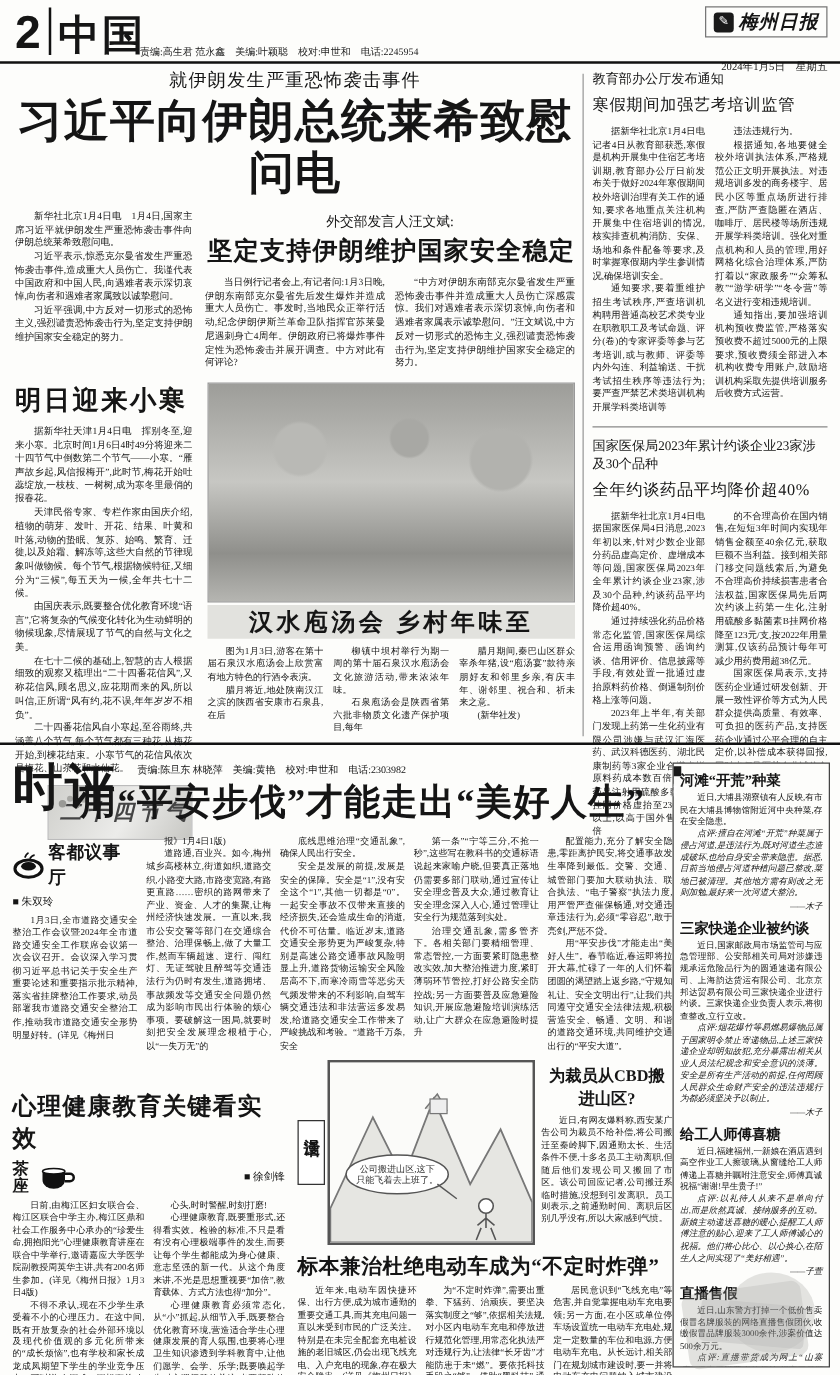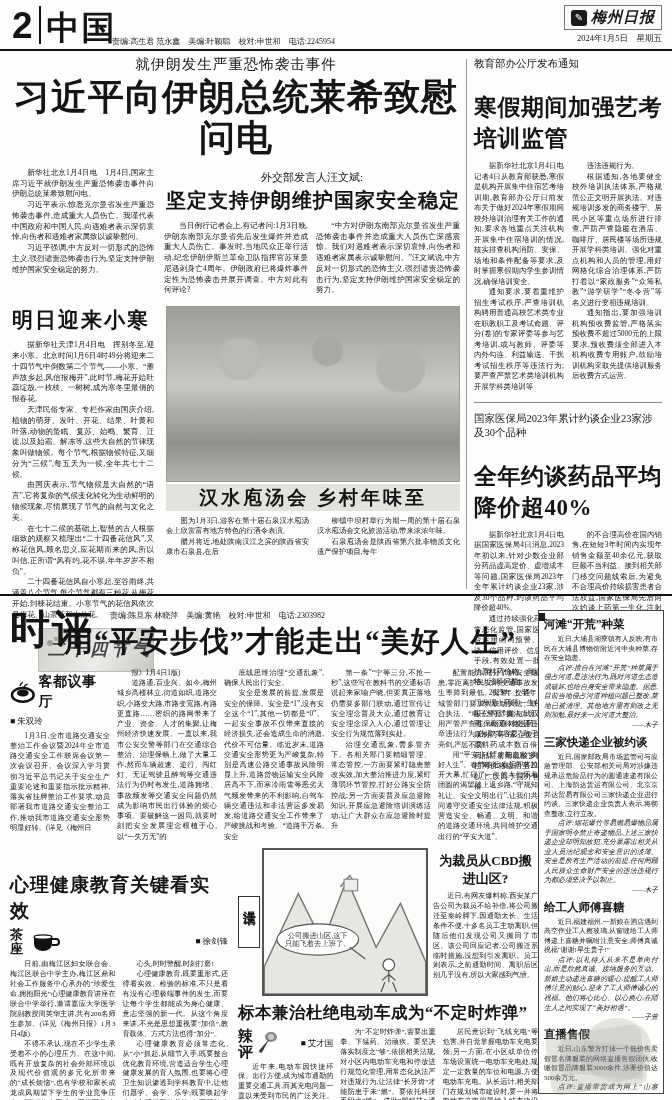--- a/index.html
+++ b/index.html
@@ -13,21 +13,21 @@
   .masthead { position:absolute; left:0; top:0; width:672px; height:50px; }
   .mh-left { position:absolute; left:12px; top:6px; display:flex; align-items:flex-end; }
   .pageno { font-family:"Liberation Sans",sans-serif; font-size:37px; font-weight:bold; line-height:1; }
   .mh-bar { width:2px; height:38px; background:#111; margin:0 6px; }
   .section-name { font-family:"Liberation Sans",sans-serif; font-size:33px; font-weight:900; line-height:1; letter-spacing:2px; }
   .mh-credits { position:absolute; left:112px; top:36px; font-size:8px; color:#222; white-space:nowrap; }
   .mh-right { position:absolute; right:10px; top:5px; text-align:right; }
   .paper-logo { display:flex; align-items:center; gap:4px; border:1px solid #777; padding:2px 6px; }
   .paper-logo-icon { width:16px; height:16px; background:#1a1a1a; color:#fff; font-size:10px; line-height:16px; text-align:center; border-radius:3px; font-family:"Liberation Sans",sans-serif; }
   .paper-name { font-size:15px; font-weight:bold; font-style:italic; letter-spacing:1px; }
-  .mh-date { font-size:8.5px; margin-top:3px; }
+  .mh-date { font-size:8.5px; margin-top:18px; }
   .mh-rule { position:absolute; left:0; top:49px; width:672px; height:2px; background:#111; }
 
   
   .toparea { position:absolute; left:0; top:55px; width:672px; height:539px; }
   .vrule-main { position:absolute; left:466px; top:4px; width:1px; height:530px; background:#999; }
 
   .top-left { position:absolute; left:12px; top:0; width:448px; }
   .kicker { text-align:center; font-size:14.5px; letter-spacing:1px; }
   .lead-headline { text-align:center; font-size:36px; font-weight:900; letter-spacing:1px; line-height:1.15; margin-top:3px; font-family:"Liberation Serif",serif; }
   .lead-cols { display:flex; margin-top:8px; }
@@ -54,21 +54,21 @@
       radial-gradient(circle at 55% 25%, #a8a8a4 0 7%, transparent 8%),
       radial-gradient(circle at 80% 35%, #b2b2ae 0 9%, transparent 10%),
       linear-gradient(180deg,#9d9d99 0%,#c7c7c3 45%,#8f8f8b 78%,#b5b5b1 100%); }
   .photo-title { height:27px; background:#e2e2de; display:flex; align-items:center; justify-content:center; font-size:19px; font-weight:900; letter-spacing:3px; margin-top:2px; }
   .caption-cols { display:flex; gap:8px; margin-top:5px; }
   .caption-cols > div { flex:1; font-size:7.3px; line-height:1.4; }
   .caption-cols p { text-indent:2em; text-align:justify; }
 
   .top-right { position:absolute; left:474px; top:2px; width:188px; }
   .tr-kicker { font-size:10.5px; line-height:1.35; }
-  .tr-headline { font-size:23px; font-weight:700; margin-top:21px; letter-spacing:0.5px; }
+  .tr-headline { font-size:13px; font-weight:400; margin-top:4px; letter-spacing:0.5px; }
   .tr-cols { display:flex; gap:8px; margin-top:7px; }
   .tr-cols > div { flex:1; font-size:7.4px; line-height:1.42; }
   .tr-cols p { text-indent:2em; text-align:justify; }
   .tr-hr { height:1px; background:#888; margin:9px 0; }
 
   
   .shiping { position:absolute; left:0; top:594px; width:672px; height:506px; border-top:2px solid #111; }
   .sp-title { position:absolute; left:10px; top:6px; font-size:40px; font-weight:900; letter-spacing:2px; font-family:"Liberation Serif",serif; }
   .sp-credits { position:absolute; left:110px; top:14px; font-size:8px; }
   .sp-headline { position:absolute; left:40px; top:26px; width:500px; text-align:center; font-size:29px; font-weight:900; letter-spacing:1px; }
@@ -173,21 +173,21 @@
           </article>
         </div>
       </article>
 
       <div class="mid-row">
         <article class="xiaohan">
           <h2 class="xh-headline">明日迎来小寒</h2>
           <div class="bodytext">
               <p>据新华社天津1月4日电　挥别冬至,迎来小寒。北京时间1月6日4时49分将迎来二十四节气中倒数第二个节气——小寒。“雁声故乡起,风信报梅开”,此时节,梅花开始吐蕊绽放,一枝枝、一树树,成为寒冬里最俏的报春花。</p>
               <p>天津民俗专家、专栏作家由国庆介绍,植物的萌芽、发叶、开花、结果、叶黄和叶落,动物的蛰眠、复苏、始鸣、繁育、迁徙,以及始霜、解冻等,这些大自然的节律现象叫做物候。每个节气,根据物候特征,又细分为“三候”,每五天为一候,全年共七十二候。</p>
-              <p>由国庆表示,节气物候是大自然的“语言”,它将复杂的气候变化转化为生动鲜明的物候现象,尽情展现了节气的自然与文化之美。</p>
+              <p>由国庆表示,既要整合优化教育环境“语言”,它将复杂的气候变化转化为生动鲜明的物候现象,尽情展现了节气的自然与文化之美。</p>
               <p>在七十二候的基础上,智慧的古人根据细致的观察又梳理出“二十四番花信风”,又称花信风,顾名思义,应花期而来的风,所以叫信,正所谓“风有约,花不误,年年岁岁不相负”。</p>
               <p>二十四番花信风自小寒起,至谷雨终,共涵盖八个节气,每个节气都有三种花,从梅花开始,到楝花结束。小寒节气的花信风依次是梅花、山茶花和水仙花。</p>
             </div>
           <div class="banner24">
             <svg class="blossom" width="26" height="18" viewBox="0 0 26 18">
               <circle cx="5" cy="9" r="3" fill="#9a9a96"></circle>
                 <circle cx="11" cy="5" r="2.4" fill="#a8a8a4"></circle>
               <circle cx="16" cy="10" r="2.8" fill="#9a9a96"></circle>
                 <circle cx="22" cy="6" r="2.2" fill="#b0b0ac"></circle>
             </svg>
@@ -199,20 +199,24 @@
           <div class="photo"></div>
           <div class="photo-title">汉水庖汤会 乡村年味至</div>
           <div class="caption-cols">
             <div>
                 <p>图为1月3日,游客在第十届石泉汉水庖汤会上欣赏富有地方特色的行酒令表演。</p>
                 <p>腊月将近,地处陕南汉江之滨的陕西省安康市石泉县,在后</p>
               </div>
             <div>
                 <p>柳镇中坝村举行为期一周的第十届石泉汉水庖汤会文化旅游活动,带来浓浓年味。</p>
                 <p>石泉庖汤会是陕西省第六批非物质文化遗产保护项目,每年</p>
+              </div>
+            <div>
+                <p>腊月期间,秦巴山区群众宰杀年猪,设“庖汤宴”款待亲朋好友和邻里乡亲,有庆丰年、谢邻里、祝合和、祈未来之意。</p>
+                <p>(新华社发)</p>
               </div>
           </div>
         </div>
       </div>
     </div>
 
     <aside class="top-right">
       <article>
         <div class="tr-kicker">教育部办公厅发布通知</div>
         <h2 class="tr-headline">寒假期间加强艺考培训监管</h2>
@@ -332,29 +336,20 @@
             <div class="mbx-body">
                 <p>近日,有网友爆料称,西安某广告公司为裁员不给补偿,将公司搬迁至秦岭脚下,因通勤太长、生活条件不便,十多名员工主动离职,但随后他们发现公司又搬回了市区。该公司回应记者,公司搬迁系临时措施,没想到引发离职。员工则表示,之前通勤时间、离职后区别几乎没有,所以大家感到气愤。</p>
               </div>
           </div>
         </div>
 
         <article class="laping">
           <h2 class="lp-headline">标本兼治杜绝电动车成为“不定时炸弹”</h2>
           <div class="lp-cols">
             <div>
-              <div class="lp-logorow">
-                <span class="lp-label">辣评</span>
-                <svg width="22" height="26" viewBox="0 0 22 26">
-                  <ellipse cx="13" cy="6" rx="6" ry="5" fill="#888"></ellipse>
-                  <path d="M13 6 a6 5 0 0 1 -3 4.5 l-6 11 a2 2 0 0 1 -3 -2 l8 -9" fill="#444"></path>
-                  <circle cx="13" cy="6" r="3" fill="#ccc"></circle>
-                </svg>
-                <span class="lp-author">■ 艾才国</span>
-              </div>
               <div>
                   <p>近年来,电动车因快捷环保、出行方便,成为城市通勤的重要交通工具,而其充电问题一直以来受到市民的广泛关注。特别是在未完全配套充电桩设施的老旧城区,仍会出现飞线充电、入户充电的现象,存在极大安全隐患。(详见《梅州日报》1月4日4版)</p>
                 </div>
             </div>
             <div>
                 <p>为“不定时炸弹”,需要出重拳、下猛药、治顽疾。要坚决落实制度之“够”,依据相关法规,对小区内电动车充电和停放进行规范化管理,用常态化执法严对违规行为,让法律“长牙齿”才能防患于未“燃”。要依托科技手段之“够”、借助“黑科技”,通过给电梯加装识别系统,使电动车无法进电梯,用智能监测技术管控车上楼入户,杜绝电动车入户充电。</p>
               </div>
             <div>
                 <p>居民意识到“飞线充电”等危害,并自觉掌握电动车充电要领;另一方面,在小区或单位停车场设置统一电动车充电处,规定一定数量的车位和电源,方便电动车充电。从长远计,相关部门在规划城市建设时,要一并将电动车充电问题纳入城市建设总盘考虑。毕竟,电动车数量庞大,已达上千万户。燃油汽车有加油站,电动汽车有专门充电桩,享受着公共服务,电动车充电也应该纳入公共服务。</p>
               </div>

